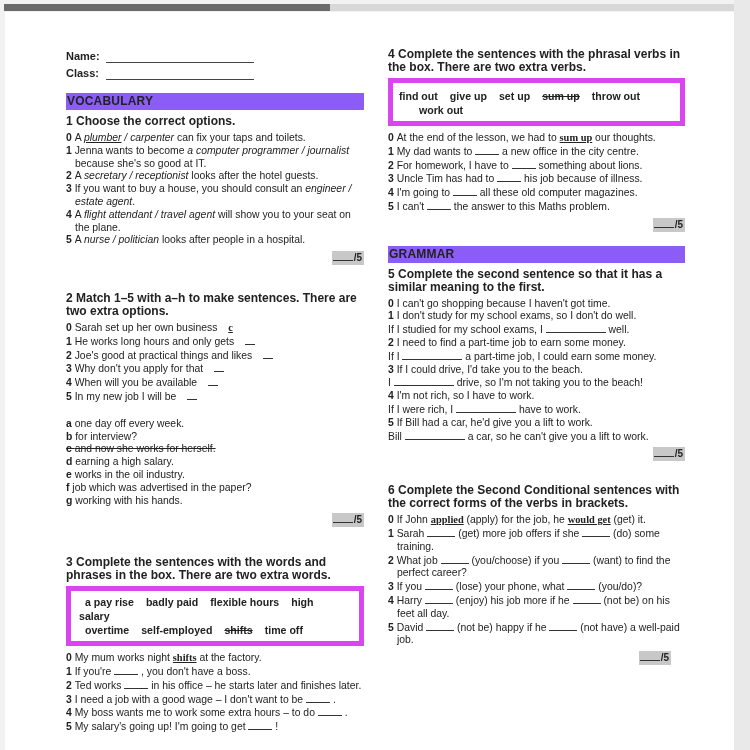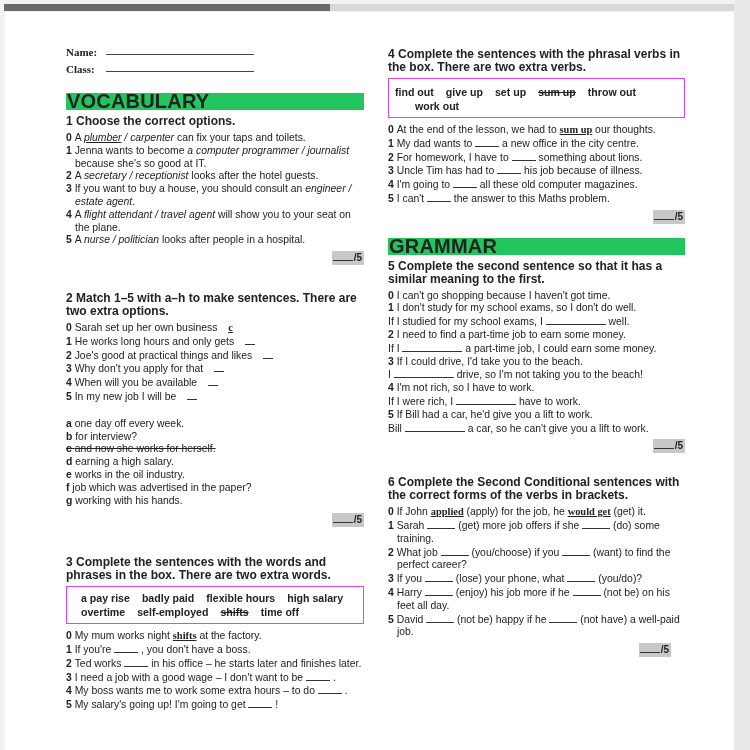--- a/index.html
+++ b/index.html
@@ -5,33 +5,33 @@
   html, body { margin:0; padding:0; }
   body { width:750px; height:750px; background:#f2f2f2; position:relative; overflow:hidden;
          font-family:"Liberation Sans", sans-serif; color:#222; }
   .topbar { position:absolute; left:4px; top:4px; width:730px; height:7px; background:#6a6a6a; }
   .topbar-right { position:absolute; left:330px; top:4px; width:404px; height:7px; background:#d8d8d8; }
   .page { position:absolute; left:5px; top:12px; width:729px; height:738px; background:#fff; }
   .rightedge { position:absolute; left:734px; top:0; width:16px; height:750px; background:#e9e9e9; }
   .col { position:absolute; font-size:10.4px; line-height:12.8px; }
   .left { left:66px; top:46px; width:298px; }
   .right { left:388px; top:48px; width:297px; }
-  .namefield { font-weight:bold; font-size:11px; height:17px; display:flex; align-items:flex-start;font-family:Liberation Serif, serif; }
+  .namefield { font-weight:bold; font-size:11px; height:17px; display:flex; align-items:flex-end; }
   .namefield .lbl { width:40px; }
   .namefield .line { display:inline-block; width:148px; border-bottom:1px solid #444; height:8px; }
-  .sect { background:#22c55e; font-weight:bold; font-size:20px; height:17px; line-height:17px; padding-left:1px; letter-spacing:0.2px; }
+  .sect { background:#8b5cf6; font-weight:bold; font-size:12px; height:17px; line-height:17px; padding-left:1px; letter-spacing:0.2px; }
   .task { font-weight:bold; font-size:12px; line-height:13px; margin:5px 0 4px 0; }
   .it { padding-left:9px; text-indent:-9px; }
   .it b { font-weight:bold; }
   .score { text-align:right; font-weight:bold; font-size:10px; margin-top:4px; }
   .score span { background:#c8c8c8; display:inline-block; padding:0 1px; }
   .score .u { display:inline-block; width:18px; border-bottom:1px solid #333; height:9px; vertical-align:baseline; }
   .blank { display:inline-block; border-bottom:1px solid #333; height:9px; }
   .b5 { width:24px; } .b6 { width:28px; } .b8 { width:60px; } .bs { width:10px; }
-  .box { border:1px solid #d946ef; padding:4px 8px; font-weight:bold; font-size:10.6px; line-height:14px; margin:4px 0 6px 0; }
+  .box { border:5px solid #d946ef; padding:4px 8px; font-weight:bold; font-size:10.6px; line-height:14px; margin:4px 0 6px 0; }
   .strike { text-decoration:line-through; }
   .ans { font-family:"Liberation Serif", serif; font-weight:bold; text-decoration:underline; }
   i { font-style:italic; }
 </style>
 </head>
 <body>
 
 <div class="topbar"></div>
 <div class="topbar-right"></div>
 <div class="page"></div>

